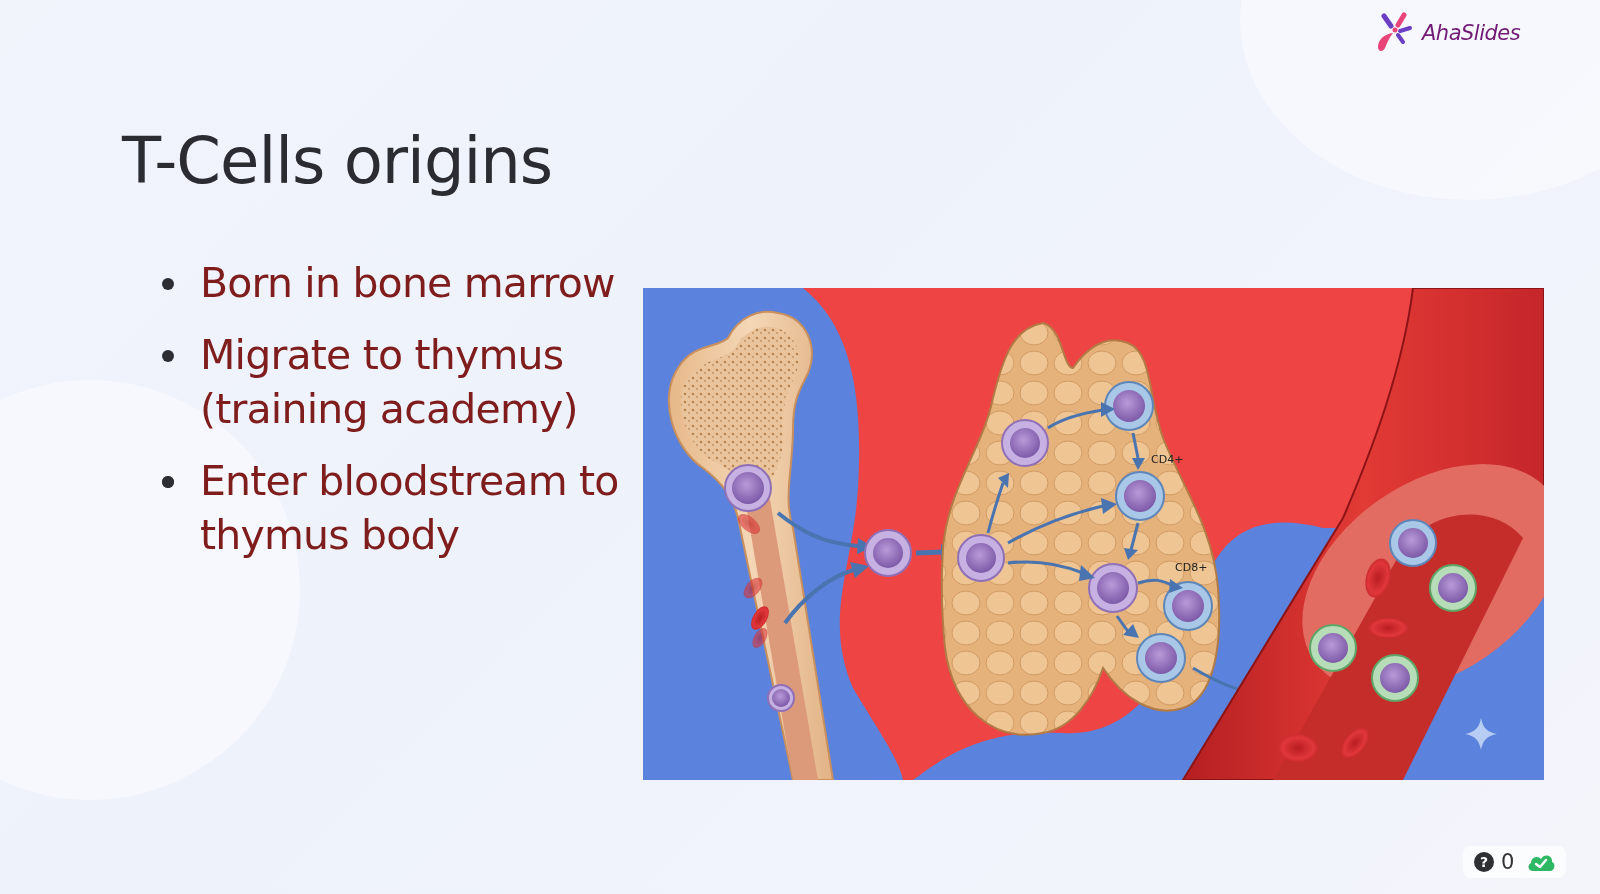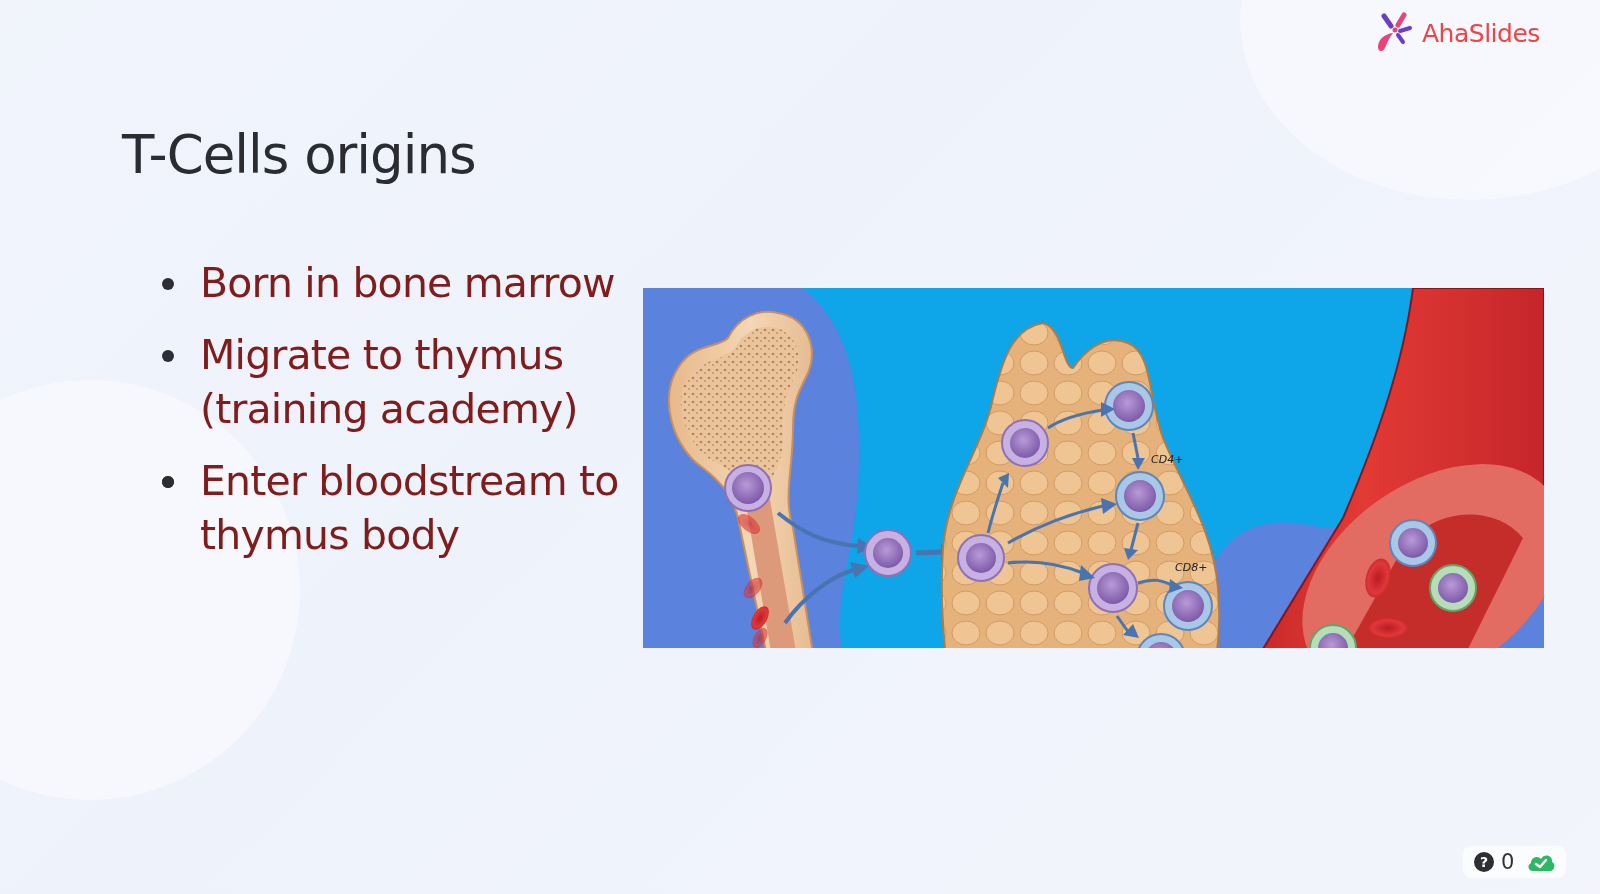--- a/index.html
+++ b/index.html
@@ -3,26 +3,26 @@
 <meta charset="utf-8">
 <style>
   html, body { margin:0; padding:0; }
   body {
     width:1600px; height:894px; overflow:hidden; position:relative;
     background: linear-gradient(135deg, #f1f4fb 0%, #eef2fb 40%, #f3f5fb 100%);
     font-family: "Liberation Sans", sans-serif; color:#2b2d33;
   }
   .blob { position:absolute; border-radius:50%; background:rgba(255,255,255,0.45); }
   .logo { position:absolute; left:1374px; top:12px; display:flex; align-items:center; gap:6px; }
-  .logo-text { font-family:"DejaVu Sans", sans-serif; font-size:25px; color:#ef4444; letter-spacing:-0.5px; }
-  .title { position:absolute; left:122px; top:126px; font-family:"DejaVu Sans", sans-serif; font-size:53px; font-weight:normal; color:#2a2c31; letter-spacing:-1px; margin:0; line-height:1.1; }
+  .logo-text { font-family:"DejaVu Sans", sans-serif; font-size:21px; color:#701a75; letter-spacing:-0.5px;font-style:italic; }
+  .title { position:absolute; left:122px; top:126px; font-family:"DejaVu Sans", sans-serif; font-size:64px; font-weight:normal; color:#2a2c31; letter-spacing:-1px; margin:0; line-height:1.1; }
   .bullets { position:absolute; left:160px; top:256px; width:460px; list-style:none; margin:0; padding:0; }
   .bullets li { position:relative; padding-left:40px; font-family:"DejaVu Sans", sans-serif; font-size:41px; line-height:54px; color:#7f1d1d; margin-bottom:18px; letter-spacing:-0.8px; }
   .bullets li .dot { position:absolute; left:2px; top:22px; width:12px; height:12px; border-radius:50%; background:#2c2e33; }
-  .illustration { position:absolute; left:643px; top:288px; width:901px; height:360px; overflow:hidden; background:#0ea5e9;font-style:italic; }
+  .illustration { position:absolute; left:643px; top:288px; width:901px; height:492px; overflow:hidden; background:#ef4444; }
   .status { position:absolute; left:1463px; top:846px; display:flex; align-items:center; gap:6px; background:rgba(255,255,255,0.7); padding:4px 10px; border-radius:8px; }
   .count { font-family:"DejaVu Sans", sans-serif; font-size:21px; color:#333; }
 </style>
 </head>
 <body>
 
 <div class="blob" style="left:-120px;top:380px;width:420px;height:420px;"></div>
 <div class="blob" style="left:1240px;top:-160px;width:460px;height:360px;"></div>
 
 <div class="logo">

